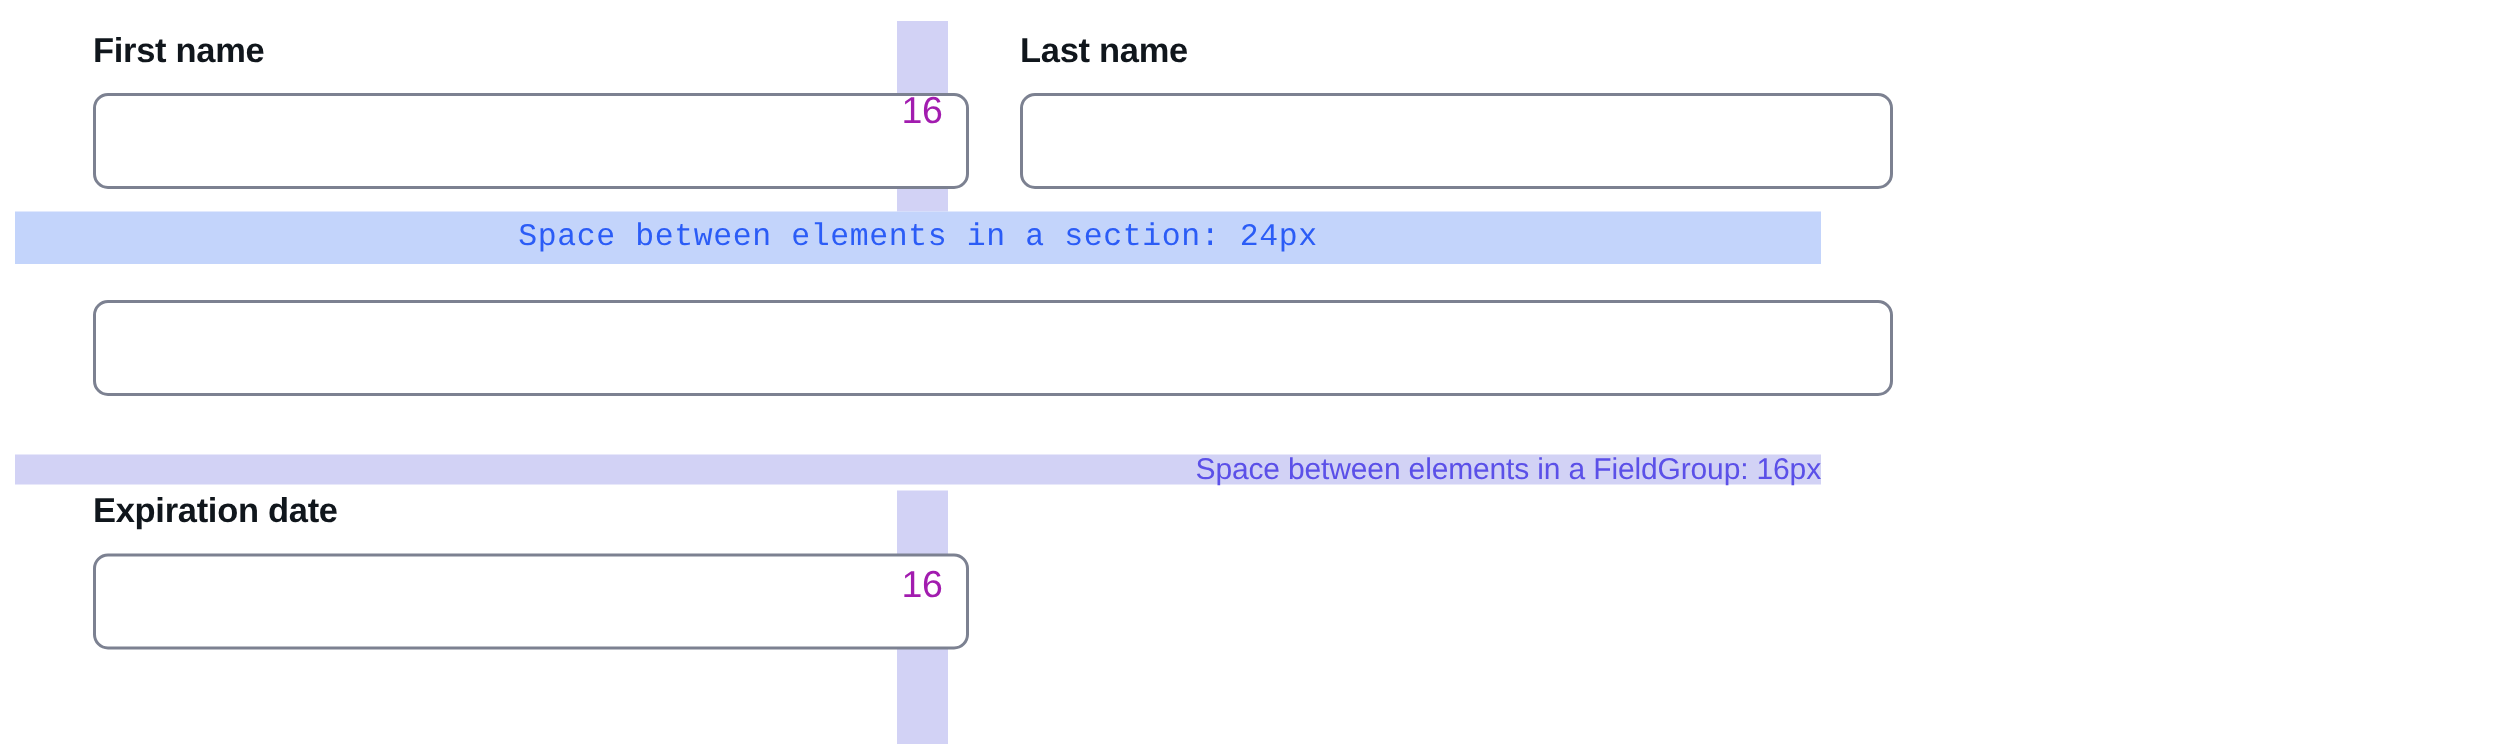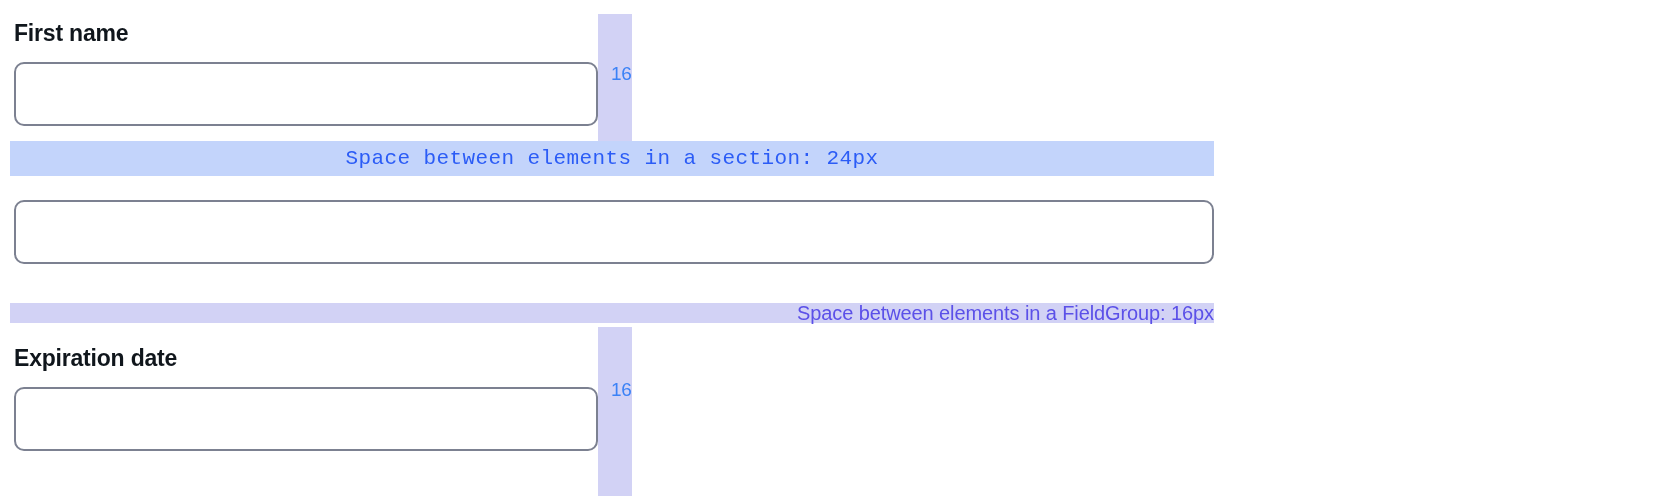--- a/index.html
+++ b/index.html
@@ -37,28 +37,27 @@
     height: 127px;
   }
   .gutter-bottom {
     left: 598px;
     top: 327px;
     width: 34px;
     height: 169px;
   }
   .gutter-label {
     position: absolute;
-    color: #3b82f6;
+    color: #a21caf;
     font-family: "Liberation Sans", sans-serif;
-    font-size: 19px;
+    font-size: 25px;
     line-height: 20px;
     letter-spacing: -0.2px;
     z-index: 4;
     white-space: nowrap;
-    margin-left: 10px;
   }
   .gutter-label-top {
     left: 601px;
     top: 64px;
   }
   .gutter-label-bottom {
     left: 601px;
     top: 380px;
   }
 
@@ -91,20 +90,21 @@
     font-family: "Liberation Sans", sans-serif;
     font-size: 20px;
     letter-spacing: -0.1px;
     justify-content: flex-end;
   }
 
   
   .field {
     position: absolute;
     z-index: 2;
+    margin-left: 48px;
   }
   .field-label {
     font-family: "Liberation Sans", sans-serif;
     font-weight: bold;
     font-size: 23px;
     line-height: 26px;
     color: #10161c;
     letter-spacing: -0.2px;
     white-space: nowrap;
   }
@@ -122,21 +122,21 @@
     outline: none;
     display: block;
     width: 100%;
   }
   .field-input::placeholder { color: #9aa0ae; }
 
   
   .field-first-name   { left: 14px;  top: 20px;  width: 584px; }
   .field-last-name    { left: 632px; top: 20px;  width: 582px; }
   .field-card-number  { left: 14px;  top: 184px; width: 1200px; }
-  .field-expiration   { left: 14px;  top: 345px; width: 584px; }
+  .field-expiration   { left: 14px;  top: 327px; width: 584px; }
   .field-cvc          { left: 632px; top: 335px; width: 582px; }
 </style>
 </head>
 <body>
 
 <div class="canvas">
 
   <div class="gutter gutter-top"></div>
   <div class="gutter gutter-bottom"></div>
 
@@ -150,20 +150,24 @@
 
   <div class="space-band fieldgroup">
     <span>Space between elements in a FieldGroup: 16px</span>
   </div>
 
   <div class="field field-first-name">
     <div class="field-label">First name</div>
     <input class="field-input" type="text" value="" style="">
   </div>
 
+  <div class="field field-last-name">
+    <div class="field-label">Last name</div>
+    <input class="field-input" type="text" value="" style="">
+  </div>
 
   <div class="field field-card-number">
     <input class="field-input" type="text" value="" style="">
   </div>
 
   <div class="field field-expiration">
     <div class="field-label">Expiration date</div>
     <input class="field-input" type="text" value="" style="">
   </div>
 

